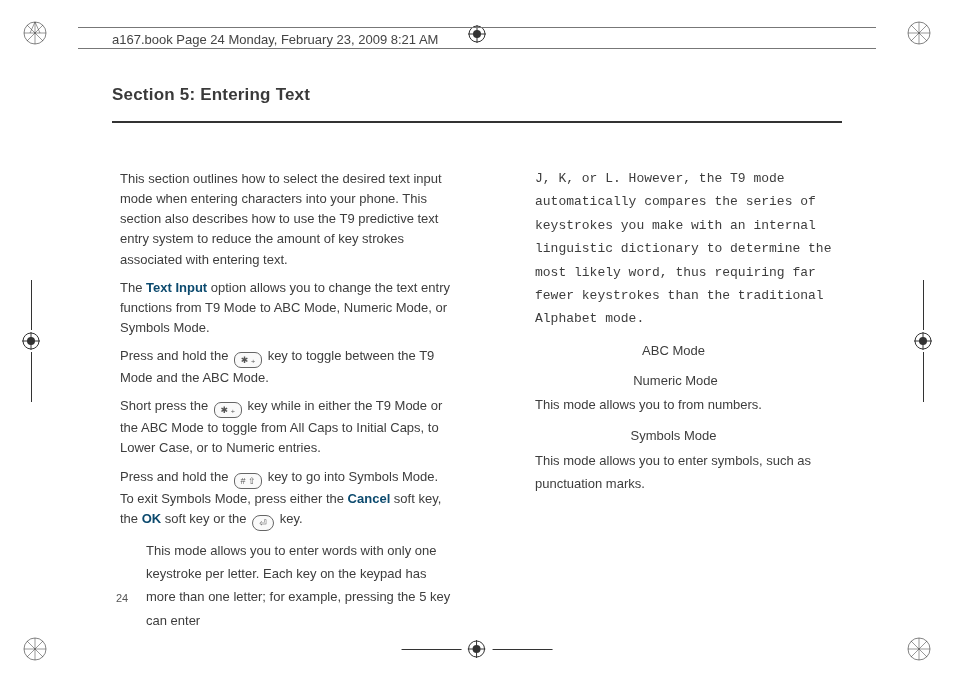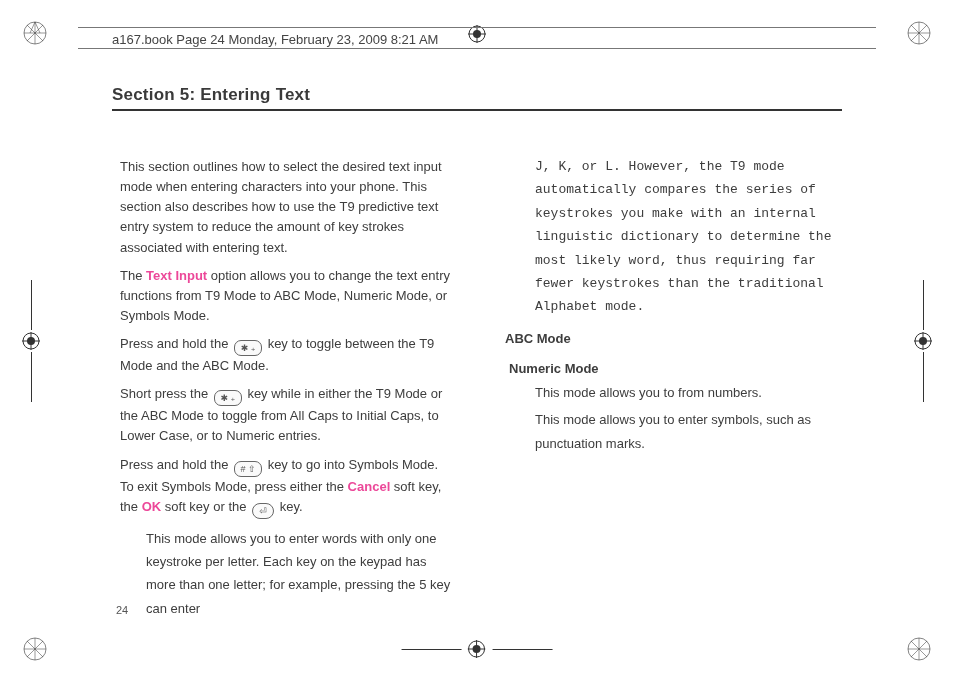--- a/index.html
+++ b/index.html
@@ -47,56 +47,56 @@
     position:absolute;
     top: 85px;
     left: 112px;
     right: 112px;
     bottom: 62px;
   }
   .section-title {
     font-size: 17px;
     font-weight: 800;
     letter-spacing: 0.2px;
-    padding-bottom: 4px;
+    padding-bottom: 16px;
     border-bottom: 2px solid #333;
     margin-bottom: 10px;
   }
   .columns {
     display:flex;
     gap: 48px;
     margin-top: 40px;
   }
   .col { width: 50%; font-size: 13px; line-height: 1.55; color:#3d3d3d;}
   .intro { margin: 6px 0 8px 8px; }
   .h2 { font-weight: 800; font-size: 13.5px; margin: 6px 0 4px 4px; letter-spacing:0.2px;}
   .para { margin: 4px 0 8px 8px; }
-  .bold { font-weight: 700; color:#ec4899;}
+  .bold { font-weight: 700; color:#0c4a6e;}
   .keyicon {
     display:inline-block;
     width: 26px;
     height: 14px;
     border: 1px solid #666;
     border-radius: 7px;
     vertical-align: -3px;
     margin: 0 2px;
     position:relative;
     font-size: 9px;
     line-height: 14px;
     text-align:center;
     color:#555;
     background:#fafafa;
   }
   .keyicon.small { width:20px; border-radius:10px;}
-  .mode-label { font-weight:700; margin: 10px 0 2px 4px;}
+  .mode-label { font-weight:400; margin: 10px 0 2px 4px; text-align: center;}
   .mode-body { margin: 0 0 4px 34px; line-height:1.8;}
   .page-num {
     position:absolute;
     left: 4px;
-    bottom: 4px;
+    bottom: 16px;
     font-size: 11px;
     color:#555;
     margin-top:24px;
   }
 </style>
 </head>
 <body>
 
 <div class="reg-mark tl">
   <svg viewBox="0 0 26 26">
@@ -215,18 +215,19 @@
     </div>
 
     <div class="col">
       <div class="mode-body" style="margin-top:4px;font-family:Liberation Mono, monospace;">J, K, or L. However, the T9 mode automatically compares the series of keystrokes you make with an internal linguistic dictionary to determine the most likely word, thus requiring far fewer keystrokes than the traditional Alphabet mode.</div>
 
       <div class="mode-label">ABC Mode</div>
 
       <div class="mode-label" style="margin-left:8px;">Numeric Mode</div>
       <div class="mode-body">This mode allows you to from numbers.</div>
 
+      <div class="mode-label">Symbols Mode</div>
       <div class="mode-body">This mode allows you to enter symbols, such as punctuation marks.</div>
     </div>
   </div>
 
   <div class="page-num">24</div>
 </div>
 
 </body></html>

